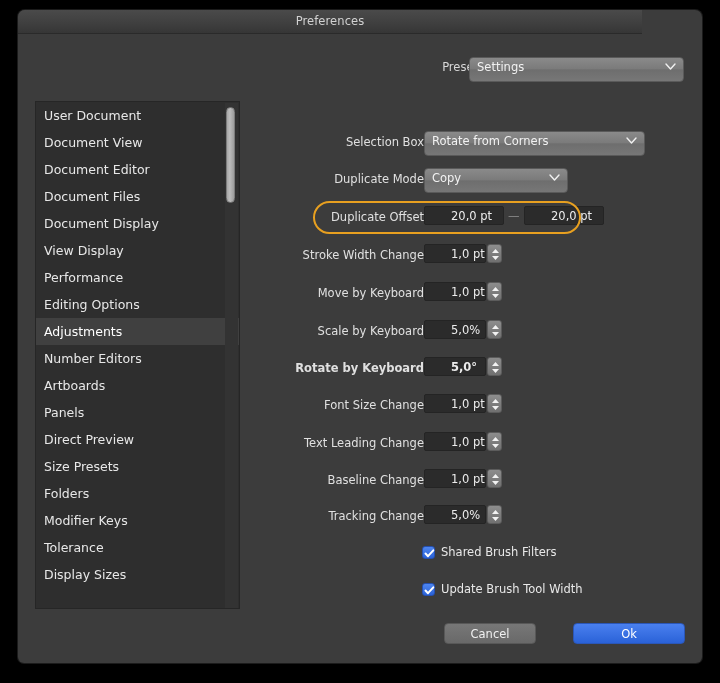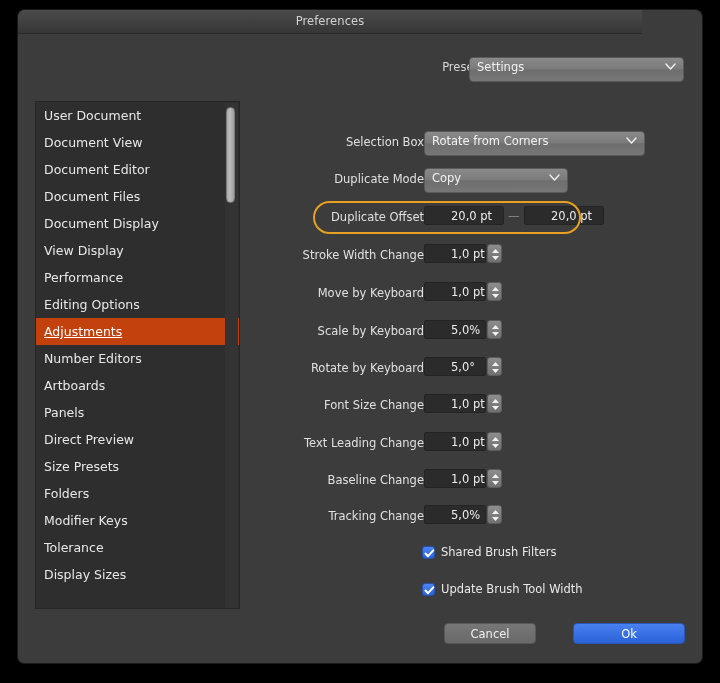--- a/index.html
+++ b/index.html
@@ -108,23 +108,22 @@
     position: relative;
     height: 27px;
     line-height: 27px;
     padding-left: 8px;
     font-size: 12.5px;
     color: #e8e8e8;
     white-space: nowrap;
     cursor: default;
   }
   .side-item.selected {
-    background: #c2410c;
+    background: #404040;
     color: #ffffff;
-    text-decoration: underline;
   }
   #sidebar-scrolltrack {
     position: absolute;
     right: 1px;
     top: 1px;
     width: 13px;
     height: 506px;
     background: #333333;
   }
   #sidebar-scrollthumb {
@@ -386,21 +385,21 @@
         <span class="fval">5,0%</span>
       </div>
       <div class="stepper" style="left:237px; top:0px;">
         <svg width="11" height="13" viewBox="0 0 11 13">
             <path d="M5.5 1 L9 5 L2 5 Z" fill="#f2f2f2"></path>
             <path d="M5.5 12 L9 8 L2 8 Z" fill="#f2f2f2"></path>
           </svg>
       </div>
     </div>
 
-    <div class="row" style="top:256px;">
+    <div class="row" style="top:256px;font-weight:bold;">
       <div class="row-label">Rotate by Keyboard</div>
       <div class="field" style="left:174px; top:0px; width:62px;">
         <span class="fval">5,0°</span>
       </div>
       <div class="stepper" style="left:237px; top:0px;">
         <svg width="11" height="13" viewBox="0 0 11 13">
             <path d="M5.5 1 L9 5 L2 5 Z" fill="#f2f2f2"></path>
             <path d="M5.5 12 L9 8 L2 8 Z" fill="#f2f2f2"></path>
           </svg>
       </div>

